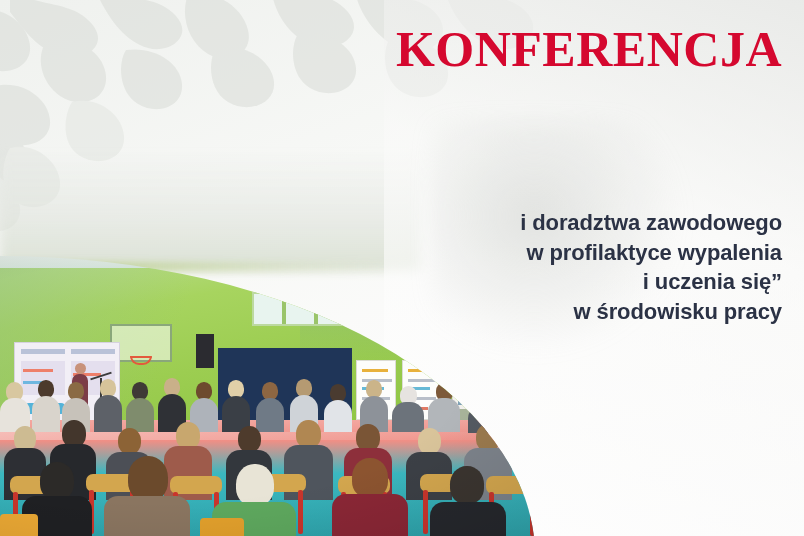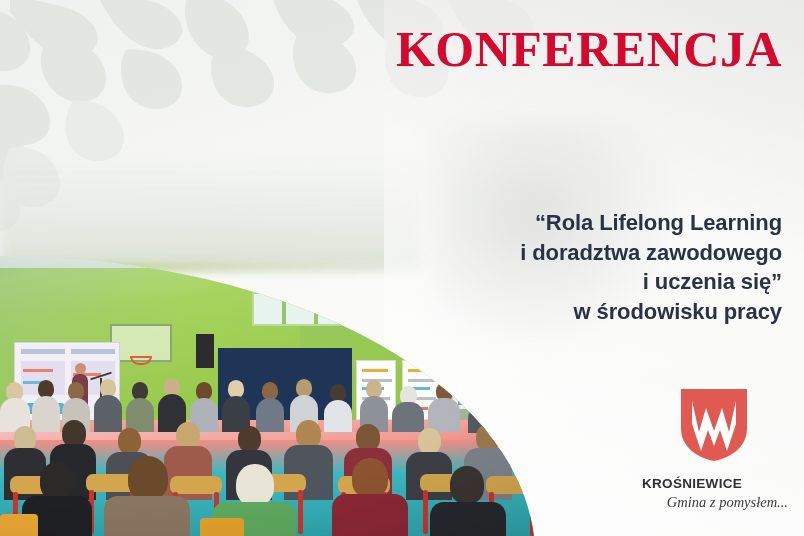--- a/index.html
+++ b/index.html
@@ -481,29 +481,20 @@
 
       <div class="ph-vign"></div>
     </div>
   </div>
 
   <div class="headline">
     <span class="title-1">KONFERENCJA</span>
   </div>
 
   <div class="quote">
-    <span class="quote-line">“Rola Lifelong Learning</span>
     <span class="quote-line">i doradztwa zawodowego</span>
+    <span class="quote-line">w profilaktyce wypalenia</span>
     <span class="quote-line">i uczenia się”</span>
     <span class="quote-line">w środowisku pracy</span>
   </div>
 
-  <div class="logo">
-    <svg class="crest" viewBox="0 0 70 74">
-      <path d="M2,1 H68 V40 C68,58 54,69 35,73 C16,69 2,58 2,40 Z" fill="#e05a51"></path>
-      <path d="M13,13 L20,44 L27,20 L35,43 L43,20 L50,44 L57,13
-               L57,36 L48,63 L41,42 L35,58 L29,42 L22,63 L13,36 Z" fill="#ffffff"></path>
-    </svg>
-    <span class="logo-name">KROŚNIEWICE</span>
-    <span class="logo-tag">Gmina z pomysłem...</span>
-  </div>
 
 </div>
 
 </body></html>

